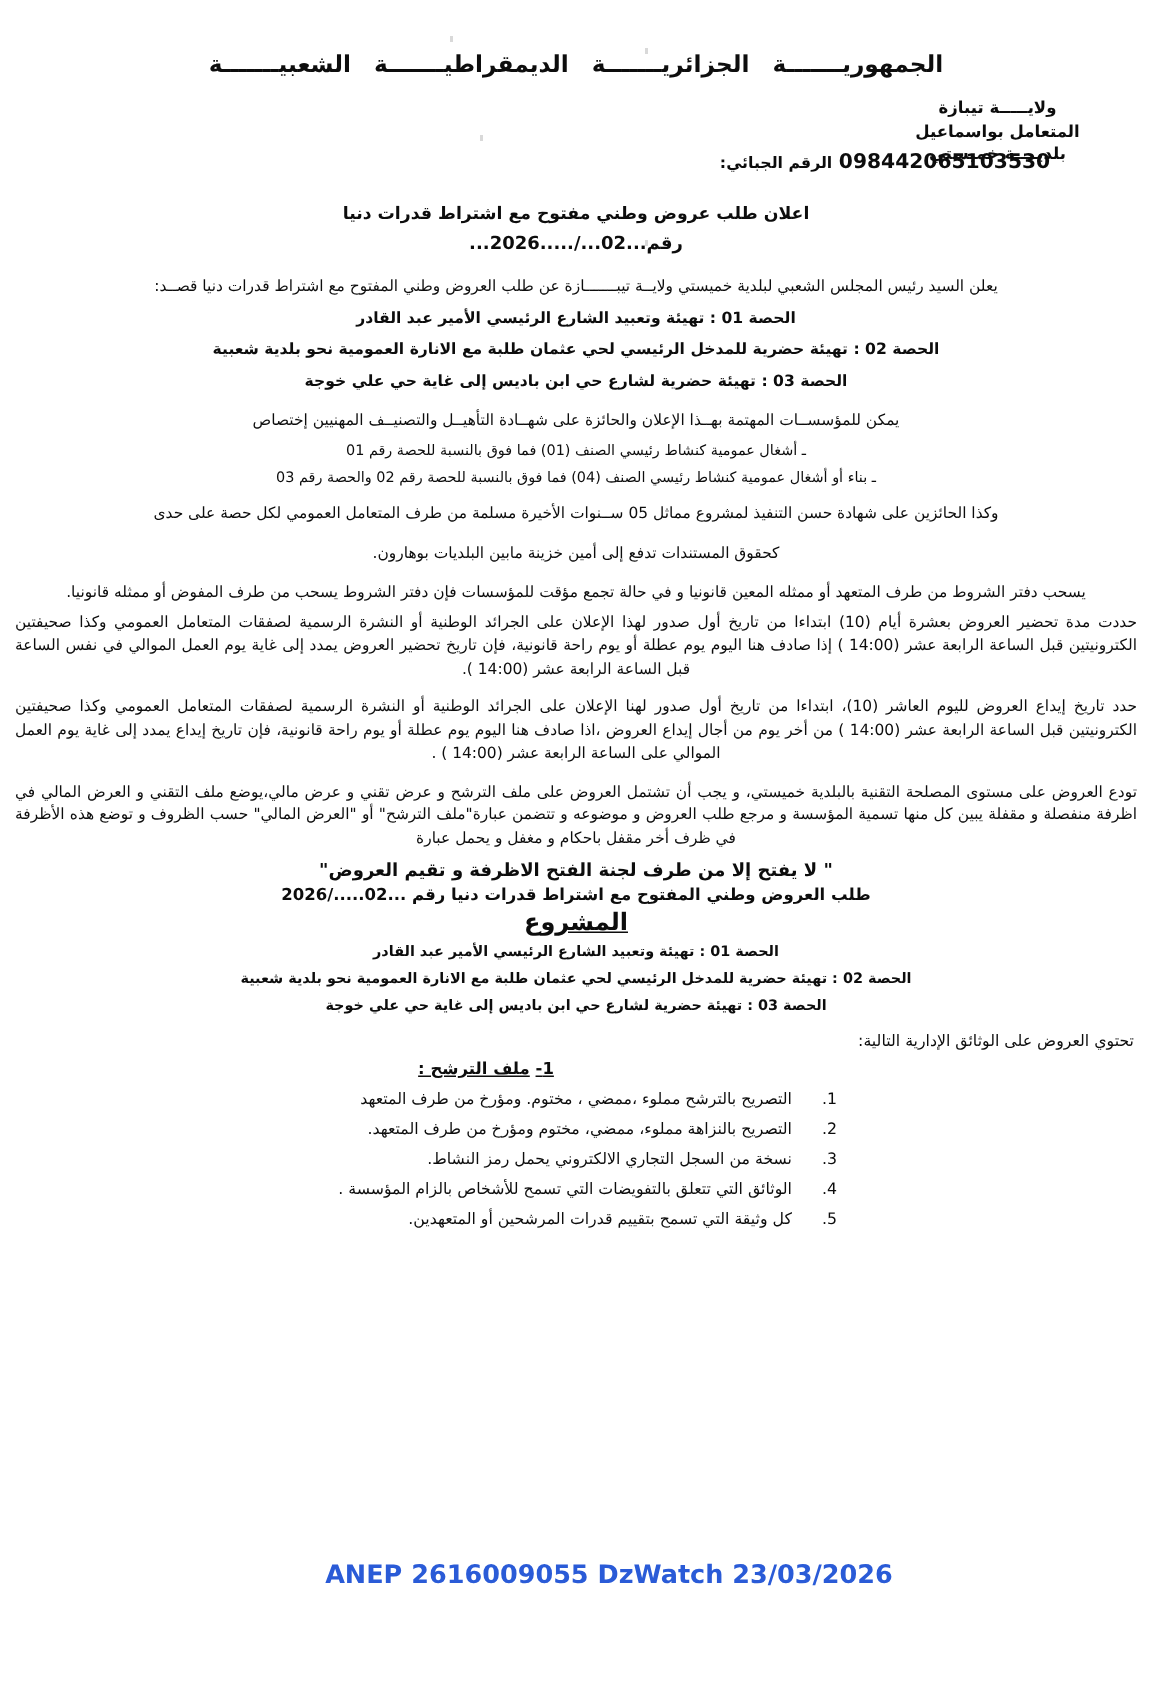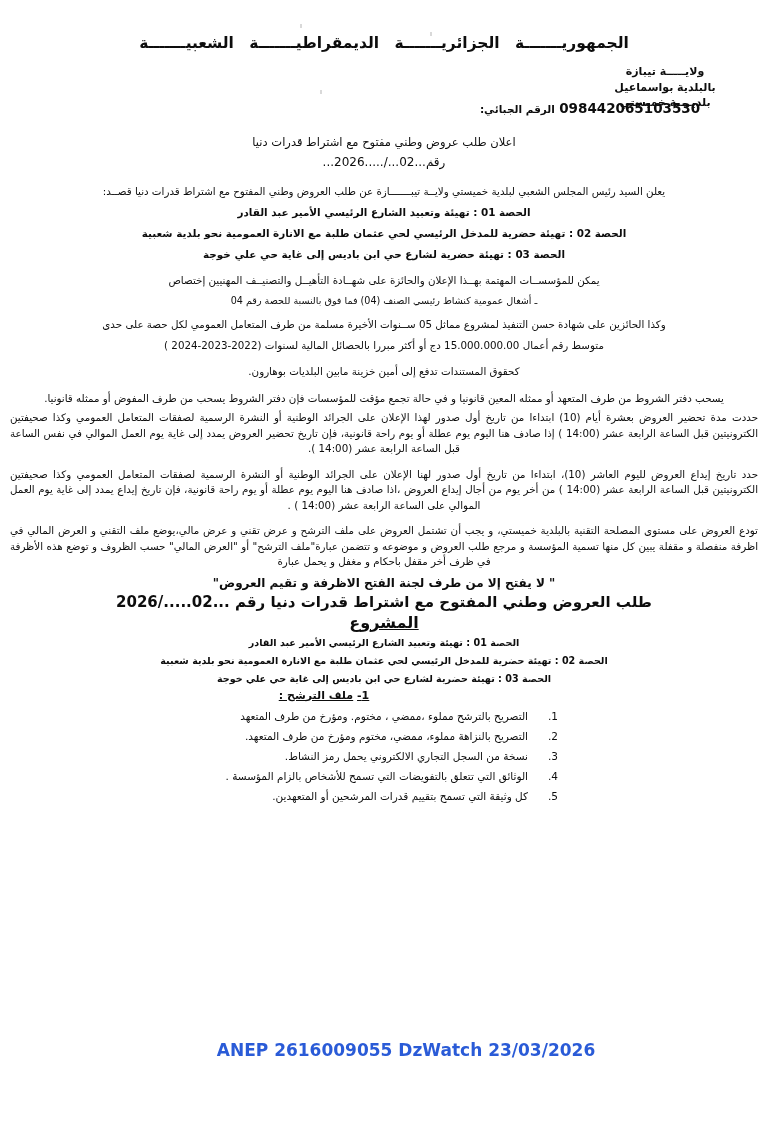--- a/index.html
+++ b/index.html
@@ -70,21 +70,21 @@
   .nif-line .lbl { font-size: 10.5px; }
   .nif-line .num { font-size: 13.5px; font-family: "DejaVu Sans", sans-serif; }
 
   
   .main-title {
     position: absolute;
     top: 132px;
     left: 0; right: 0;
     text-align: center;
     font-size: 11.5px;
-    font-weight: normal;
+    font-weight: bold;
     line-height: 20px;
   }
   .main-title .num-line { font-size: 12px; }
 
   
   .body-wrap {
     position: absolute;
     top: 184px;
     left: 10px;
     right: 10px;
@@ -118,21 +118,21 @@
   .spacer-6 { height: 6px; }
 
   .quoted {
     margin: 6px 0 3px 0;
     font-size: 12px;
     font-weight: bold;
     text-align: center;
   }
   .subtitle2 {
     margin: 0 0 2px 0;
-    font-size: 15px;
+    font-size: 11px;
     font-weight: bold;
     text-align: center;
   }
   .projet {
     margin: 0 0 3px 0;
     font-size: 16px;
     font-weight: bold;
     text-align: center;
     text-decoration: underline;
   }
@@ -204,21 +204,21 @@
 
   <div class="speck" style="top:24px; left:300px;"></div>
   <div class="speck" style="top:32px; left:430px;"></div>
   <div class="speck" style="top:90px; left:320px;"></div>
   <div class="speck" style="top:160px; left:430px;"></div>
 
   <div class="republic ar">الجمهوريـــــــة الجزائريـــــــة الديمقراطيـــــــة الشعبيـــــــة</div>
 
   <div class="wilaya-block ar">
     <div>ولايـــــة تيبازة</div>
-    <div>بالبلدية بواسماعيل</div>
+    <div>المتعامل بواسماعيل</div>
     <div>بلديــــة خميستي</div>
   </div>
 
   <div class="nif-line ar">
     <span class="num">098442065103530</span>
     <span class="lbl">الرقم الجبائي:</span>
   </div>
 
   <div class="main-title ar">
     <div>اعلان طلب عروض وطني مفتوح مع اشتراط قدرات دنيا</div>
@@ -229,26 +229,26 @@
 
     <p class="para">يعلن السيد رئيس المجلس الشعبي لبلدية خميستي  ولايــة تيبـــــــازة عن طلب العروض وطني المفتوح مع اشتراط قدرات دنيا قصــد:</p>
 
     <p class="lot">الحصة 01 : تهيئة وتعبيد الشارع الرئيسي الأمير عبد القادر</p>
     <p class="lot">الحصة 02 : تهيئة حضرية للمدخل الرئيسي لحي عثمان طلبة مع الانارة العمومية نحو بلدية شعبية</p>
     <p class="lot">الحصة 03  :  تهيئة حضرية لشارع حي ابن باديس إلى غاية حي علي خوجة</p>
 
     <div class="spacer-6"></div>
 
     <p class="centered-line">يمكن للمؤسســات المهتمة بهــذا الإعلان والحائزة على شهــادة التأهيــل والتصنيــف المهنيين  إختصاص</p>
-    <p class="qual">ـ أشغال عمومية كنشاط رئيسي الصنف (04) فما فوق بالنسبة للحصة رقم 04</p>
+    <p class="qual">ـ أشغال عمومية كنشاط رئيسي الصنف (01) فما فوق بالنسبة للحصة رقم 01</p>
+    <p class="qual">ـ بناء أو أشغال عمومية  كنشاط رئيسي الصنف (04) فما فوق بالنسبة للحصة رقم 02 والحصة رقم 03</p>
 
     <div class="spacer-6"></div>
 
     <p class="centered-line">وكذا الحائزين على شهادة حسن التنفيذ لمشروع مماثل 05 ســنوات الأخيرة مسلمة من طرف المتعامل العمومي لكل حصة على حدى</p>
-    <p class="centered-line">متوسط رقم أعمال  15.000.000.00 دج أو أكثر مبررا بالحصائل المالية  لسنوات (2022-2023-2024 )</p>
 
     <div class="spacer-6"></div>
 
     <p class="centered-line">كحقوق المستندات تدفع إلى أمين خزينة مابين البلديات بوهارون.</p>
 
     <div class="spacer-6"></div>
 
     <p class="para">يسحب دفتر الشروط من طرف المتعهد أو ممثله المعين قانونيا و في حالة تجمع مؤقت للمؤسسات فإن دفتر الشروط يسحب من طرف المفوض أو ممثله قانونيا.</p>
     <p class="para">حددت مدة تحضير العروض بعشرة أيام (10) ابتداءا من تاريخ أول صدور لهذا الإعلان على الجرائد الوطنية أو النشرة الرسمية لصفقات المتعامل العمومي وكذا صحيفتين الكترونيتين  قبل الساعة الرابعة عشر (14:00 ) إذا صادف هنا اليوم يوم عطلة أو يوم راحة قانونية، فإن تاريخ تحضير العروض يمدد إلى غاية يوم العمل الموالي في نفس الساعة قبل الساعة الرابعة عشر (14:00 ).</p>
 
@@ -261,20 +261,21 @@
     <p class="para">تودع العروض  على مستوى المصلحة التقنية بالبلدية خميستي،  و يجب أن تشتمل العروض على ملف الترشح و عرض تقني  و عرض مالي،يوضع ملف التقني  و العرض المالي في اظرفة منفصلة و مقفلة  يبين كل منها تسمية المؤسسة و مرجع طلب العروض و  موضوعه و تتضمن عبارة"ملف الترشح" أو "العرض المالي" حسب الظروف و توضع هذه الأظرفة في ظرف أخر مقفل باحكام و  مغفل  و يحمل عبارة</p>
 
     <p class="quoted">" لا يفتح إلا من طرف لجنة الفتح الاظرفة و تقيم العروض"</p>
     <p class="subtitle2">طلب العروض وطني المفتوح مع اشتراط قدرات دنيا  رقم ...02...../2026</p>
     <p class="projet">المشروع</p>
 
     <p class="lot-small">الحصة 01 : تهيئة وتعبيد الشارع الرئيسي الأمير عبد القادر</p>
     <p class="lot-small">الحصة 02 : تهيئة حضرية للمدخل الرئيسي لحي عثمان طلبة مع الانارة العمومية نحو بلدية شعبية</p>
     <p class="lot-small">الحصة 03 :  تهيئة حضرية لشارع حي ابن باديس إلى غاية حي علي خوجة</p>
 
+    <p class="docs-intro">تحتوي العروض على الوثائق الإدارية التالية:</p>
 
     <p class="sec-head">
       <span class="u">1-</span>
       <span class="u">ملف الترشح  :</span>
     </p>
 
     <ol class="doclist">
       <li>
         <span class="idx">1.</span><span>التصريح بالترشح مملوء ،ممضي ، مختوم. ومؤرخ من طرف المتعهد</span>
       </li>

